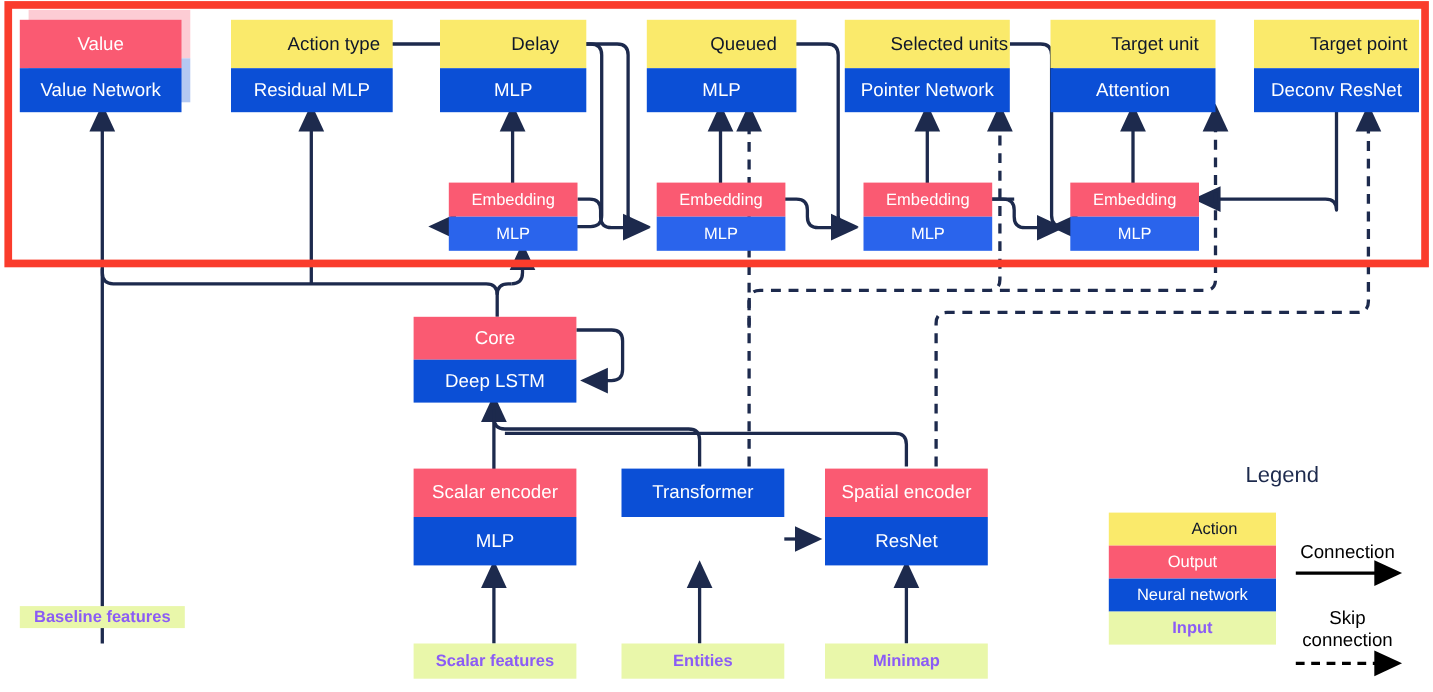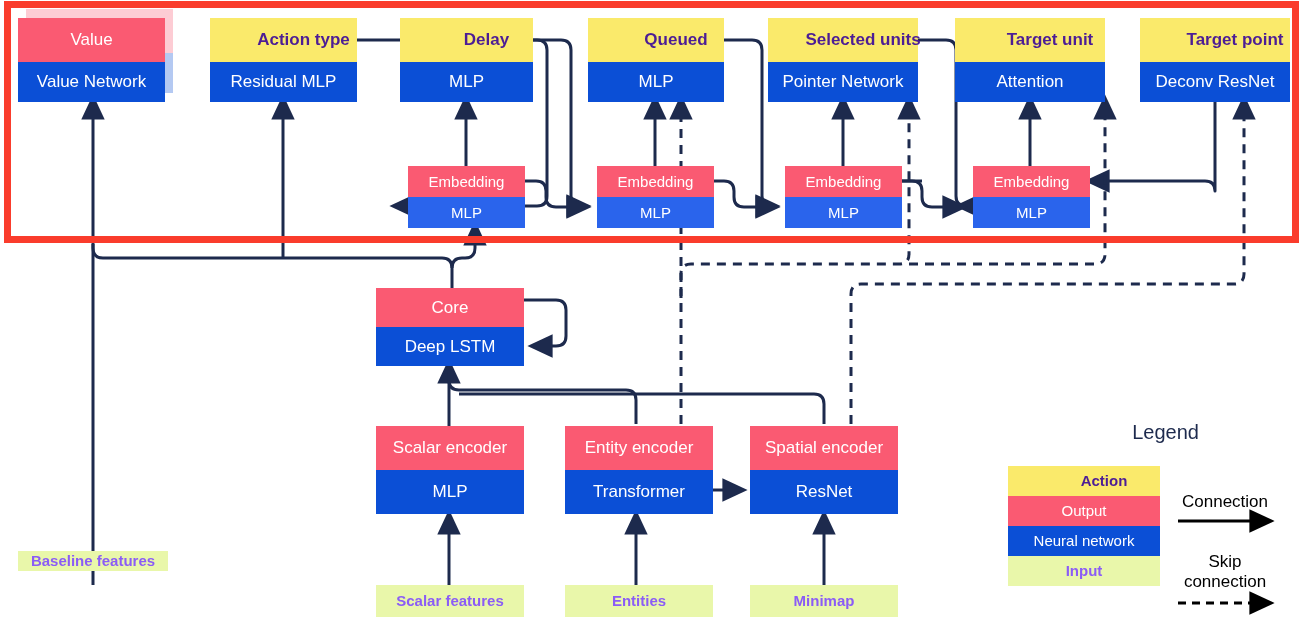--- a/index.html
+++ b/index.html
@@ -9,21 +9,21 @@
     font-family:"Liberation Sans","DejaVu Sans",sans-serif;
     position:relative;
   }
   #stage{position:absolute;left:0;top:0;width:1303px;height:629px;}
   svg#wires{position:absolute;left:0;top:0;width:1303px;height:629px;pointer-events:none;}
 
   
   .node{position:absolute;box-sizing:border-box;display:flex;flex-direction:column;z-index:3;}
   .band{display:flex;align-items:center;justify-content:center;box-sizing:border-box;
         text-align:center;line-height:1.05;white-space:nowrap;}
-  .band.action{background:#FAEA6B;color:#4c1d95;font-weight:700;font-size:17px;padding-left:40px;}
+  .band.action{background:#FAEA6B;color:#0f172a;font-weight:400;font-size:17px;padding-left:40px;}
   .band.output{background:#FA5A72;color:#ffffff;font-weight:500;font-size:17px;}
   .band.net{background:#0B4FD6;color:#ffffff;font-weight:500;font-size:17px;}
   .band.net.light{background:#2A64EC;}
   .band.input{background:#E9F7AA;color:#8b5cf6;font-weight:700;font-size:15px;}
   .band.small{font-size:15px;}
 
   
   #redbox{position:absolute;left:4px;top:1px;width:1295px;height:242px;
           border:7px solid #FA3C2C;box-sizing:border-box;z-index:6;pointer-events:none;
           background:transparent;}
@@ -176,21 +176,20 @@
     <div class="band output" style="height:39px;">Core</div>
     <div class="band net" style="height:39px;">Deep LSTM</div>
   </div>
 
   <div class="node" style="left:376px;top:426px;width:148px;height:88px;">
     <div class="band output" style="height:44px;text-align:right;">Scalar encoder</div>
     <div class="band net" style="height:44px;">MLP</div>
   </div>
 
   <div class="node" style="left:565px;top:426px;width:148px;height:88px;">
-    <div class="band output" style="height:44px;">Entity encoder</div>
     <div class="band net" style="height:44px;">Transformer</div>
   </div>
 
   <div class="node" style="left:750px;top:426px;width:148px;height:88px;">
     <div class="band output" style="height:44px;">Spatial encoder</div>
     <div class="band net" style="height:44px;">ResNet</div>
   </div>
 
   <div class="node" style="left:18px;top:551px;width:150px;height:20px;">
     <div class="band input" style="height:32px;">Baseline features</div>

